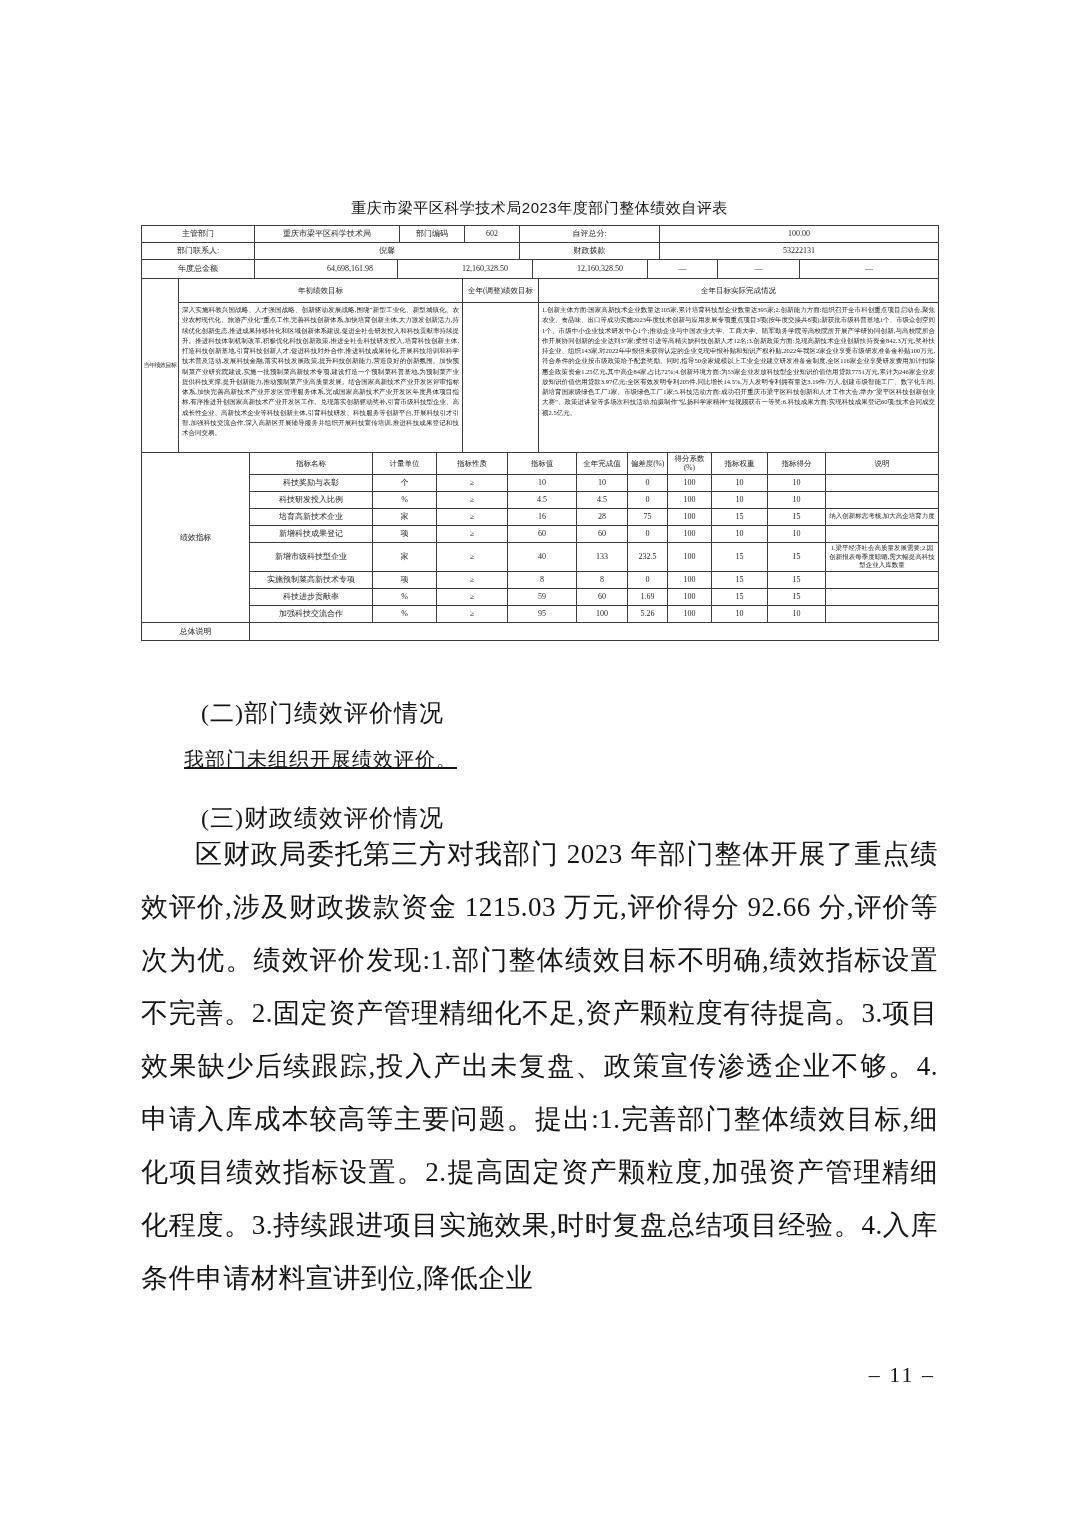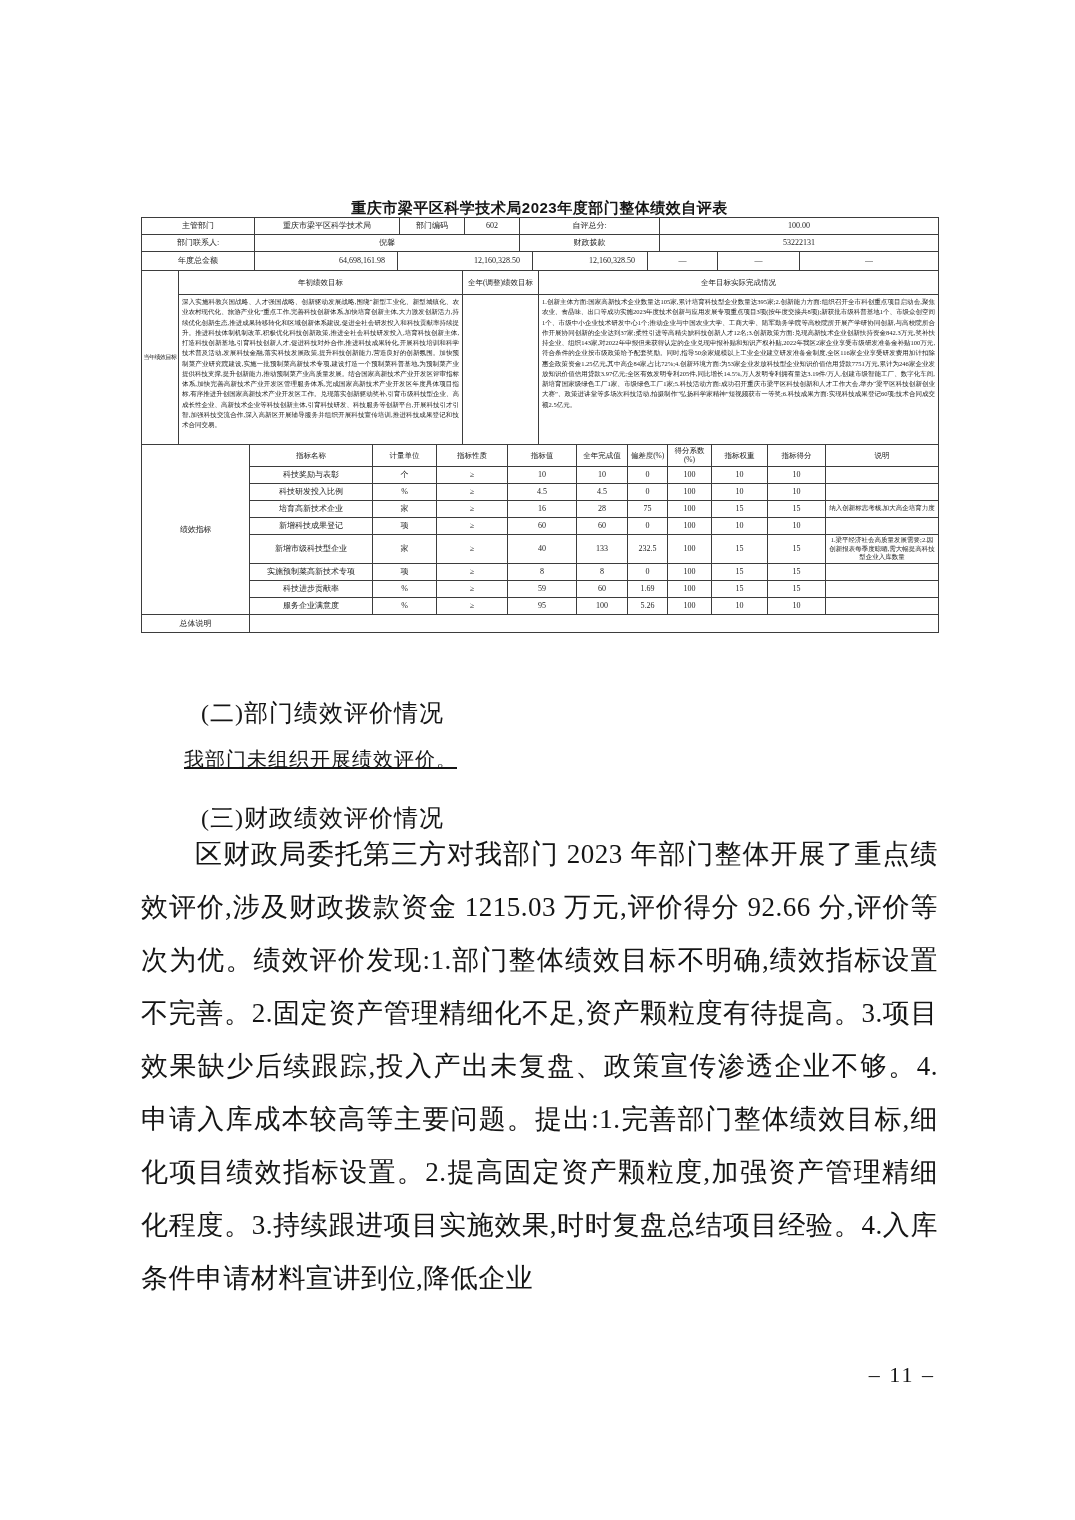--- a/index.html
+++ b/index.html
@@ -3,32 +3,32 @@
 <meta charset="utf-8">
 <style>
   * { margin:0; padding:0; box-sizing:border-box; }
   html,body { background:#ffffff; }
   body {
     width:1075px; height:1520px; position:relative; overflow:hidden;
     font-family:"Liberation Serif","DejaVu Serif",serif; color:#151515;
   }
   .doc { position:absolute; left:141px; top:199px; width:797px; }
   .tbl-title {
-    text-align:center; font-weight:bold; font-size:15px; line-height:17px;
+    text-align:center; font-weight:normal; font-size:15px; line-height:17px;
     font-family:"Liberation Sans","DejaVu Sans",sans-serif; letter-spacing:.5px;
-    margin-bottom:2px; white-space:nowrap;
+    margin-bottom:10px; white-space:nowrap;
   }
   table.tbl { width:797px; border-collapse:collapse; table-layout:fixed; margin-top:-1px; }
   .tbl td {
     border:1px solid #3d3d3d; font-size:8px; line-height:1.25;
     text-align:center; vertical-align:middle; padding:1px 2px; overflow:hidden;
     font-family:"Liberation Serif","DejaVu Serif",serif; color:#1c1c1c;
   }
   .tbl td.hdr { font-size:7.5px; }
-  .tbl td.num { text-align:right; padding-right:12px; }
+  .tbl td.num { text-align:right; padding-right:24px; }
   .tbl td.sel { border:2px solid #2f9140; }
   .tbl td.rowlab { font-size:8px; letter-spacing:-.2px; padding:0; }
   .tbl td.rowlab-narrow { font-size:6px; letter-spacing:-.5px; padding:0; }
   .tbl td.tiny {
     font-size:6.5px; line-height:1.58; text-align:justify; vertical-align:top;
     padding:2px 3px; letter-spacing:0;
   }
   .tbl td.note { font-size:6.5px; line-height:1.35; padding:1px 3px; }
   .wrap-5 { display:inline-block; width:5.4em; line-height:1.15; }
   tr.h17{height:17px} tr.h19{height:19px} tr.h24{height:24px} tr.h150{height:150px}
@@ -232,21 +232,21 @@
       <td>≥</td>
       <td>59</td>
       <td>60</td>
       <td>1.69</td>
       <td>100</td>
       <td>15</td>
       <td>15</td>
       <td class="note"></td>
     </tr>
     <tr class="h17">
-      <td>服务企业满意度</td>
+      <td>加强科技交流合作</td>
       <td>%</td>
       <td>≥</td>
       <td>95</td>
       <td>100</td>
       <td>5.26</td>
       <td>100</td>
       <td>10</td>
       <td>10</td>
       <td class="note"></td>
     </tr>

